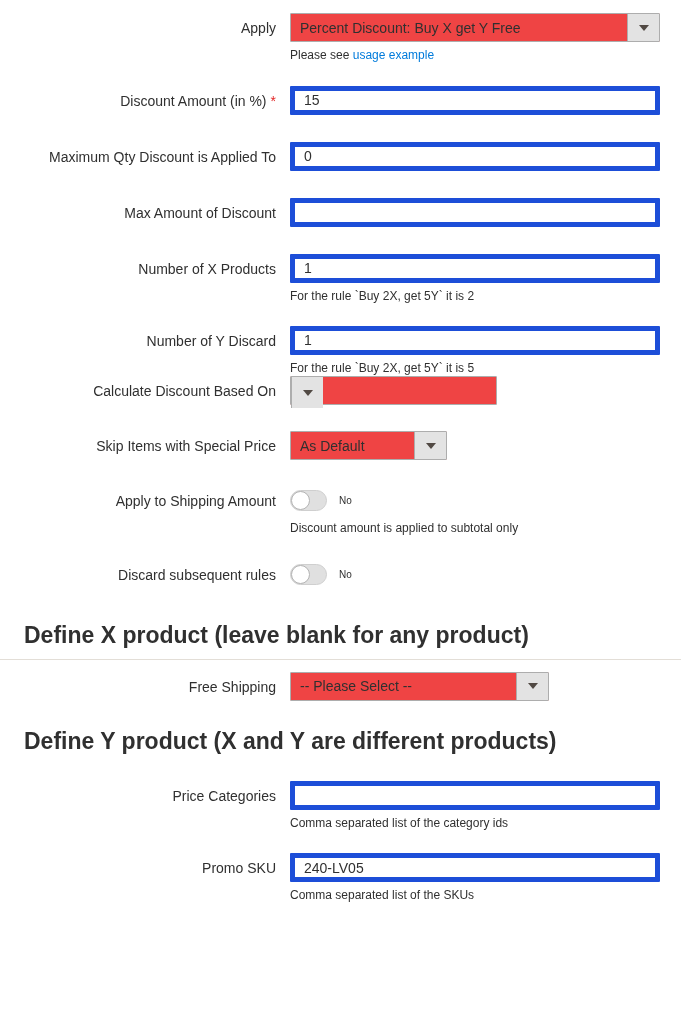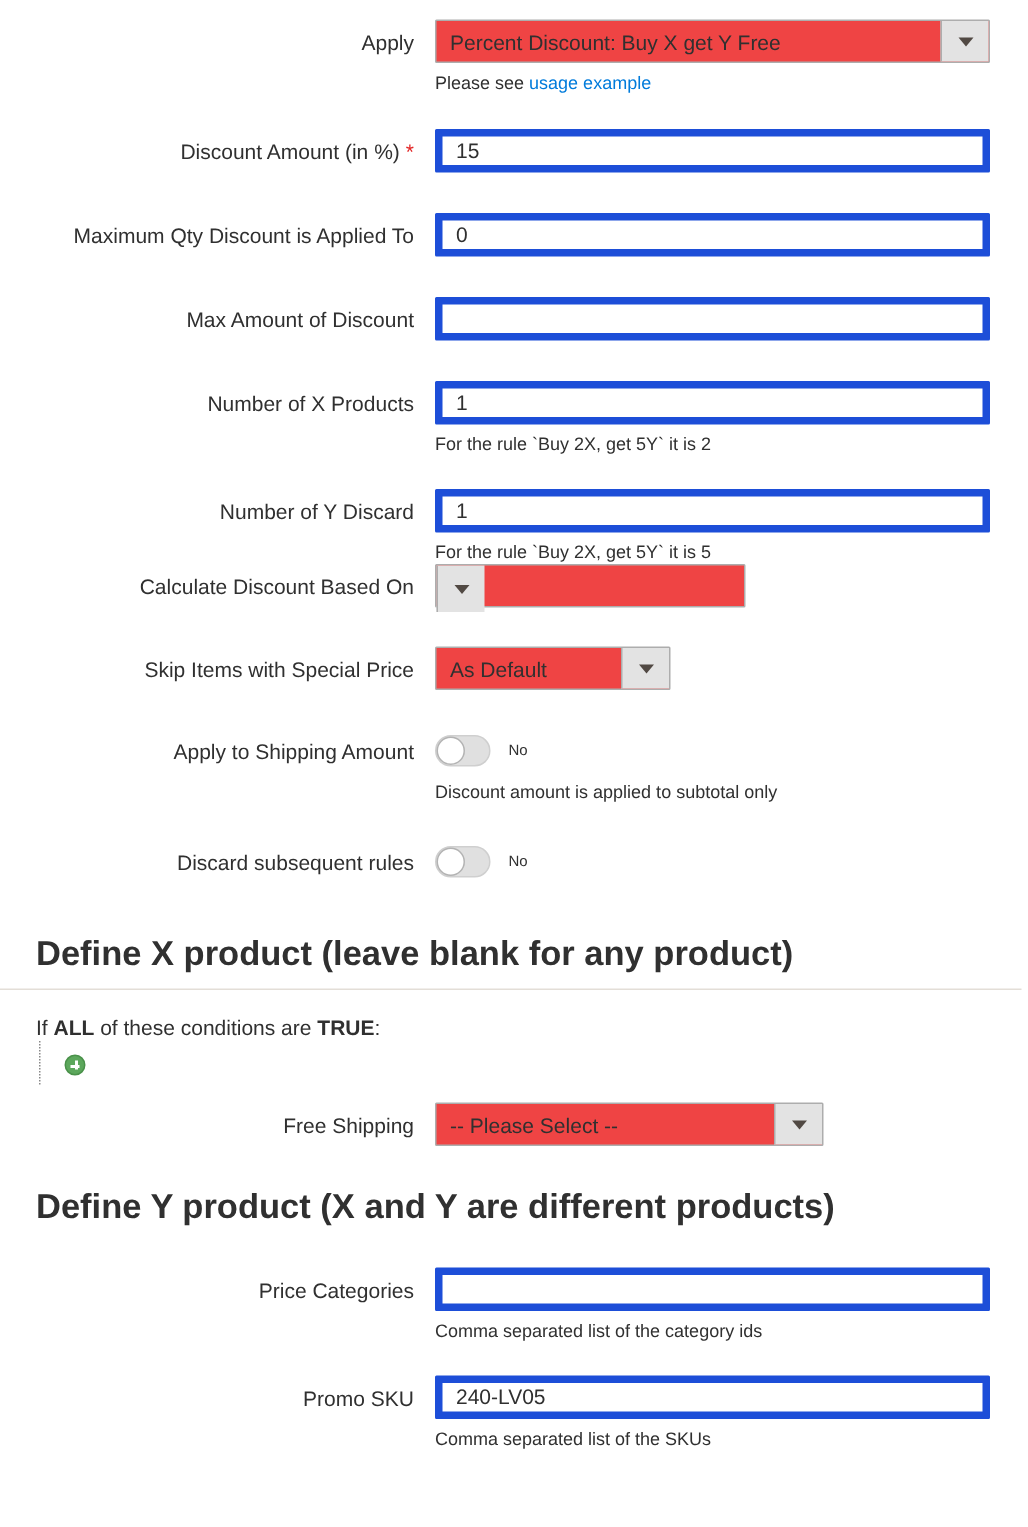--- a/index.html
+++ b/index.html
@@ -332,31 +332,20 @@
         <div class="toggle">
             <span class="knob"></span>
           </div>
         <span class="toggle-label">No</span>
       </div>
     </div>
   </div>
 
   <div class="section-head" style="margin-top:33px;">Define X product (leave blank for any product)</div>
 
-  <div class="cond-block" style="margin-top:16px;">
-    <div class="cond-text">
-      <span>If</span>
-      <b>ALL</b>
-      <span>of these conditions are</span>
-      <b>TRUE</b><span>:</span>
-    </div>
-    <div class="cond-rows">
-      <span class="plus-icon"></span>
-    </div>
-  </div>
 
   <div class="field" style="margin-top:12px;">
     <div class="field-label-col">
       <span>Free Shipping</span>
     </div>
     <div class="field-control-col">
       <div class="sel w-freeship">
         <div class="sel-text">-- Please Select --</div>
         <div class="sel-arrow">
             <span class="tri"></span>

